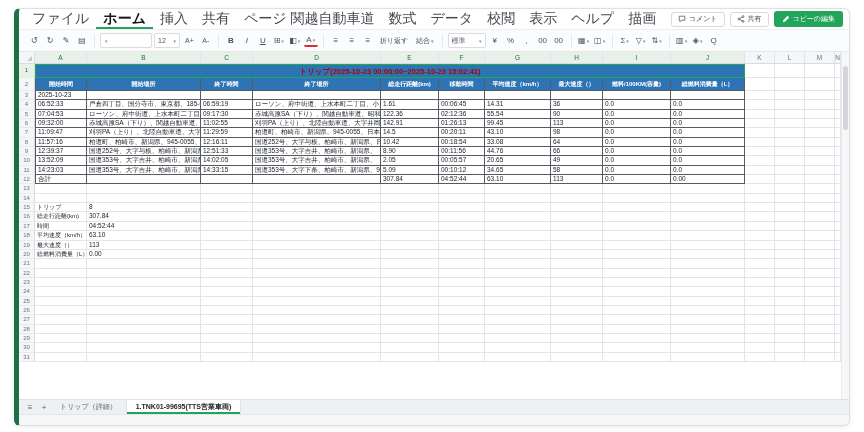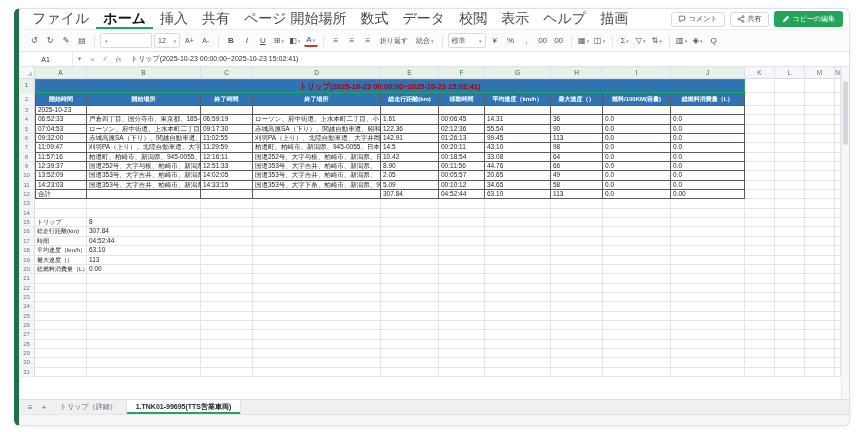--- a/index.html
+++ b/index.html
@@ -90,21 +90,21 @@
 
 <div class="window">
 
 
   <div class="menubar">
     <div id="menus">
         <div class="menu">ファイル</div>
         <div class="menu active">ホーム</div>
         <div class="menu">挿入</div>
         <div class="menu">共有</div>
-        <div class="menu">ページ 開始場所</div>
+        <div class="menu">ページ 関越自動車道</div>
         <div class="menu">数式</div>
         <div class="menu">データ</div>
         <div class="menu">校閲</div>
         <div class="menu">表示</div>
         <div class="menu">ヘルプ</div>
         <div class="menu">描画</div>
       </div>
     <div class="menu-right">
       <div class="chip">
         <svg width="8" height="8" viewBox="0 0 10 10" fill="none" stroke="#565a60">
@@ -168,28 +168,20 @@
       <div class="tsep"></div>
       <div class="ticon">Σ<span class="dd">▾</span></div>
       <div class="ticon">▽<span class="dd">▾</span></div>
       <div class="ticon">⇅<span class="dd">▾</span></div>
       <div class="tsep"></div>
       <div class="ticon">▥<span class="dd">▾</span></div>
       <div class="ticon">◈<span class="dd">▾</span></div>
       <div class="ticon">Q</div>
     </div>
 
-  <div class="formulabar">
-    <div class="namebox">A1</div>
-    <span class="fbi">▾</span>
-    <span class="fbi">×</span>
-    <span class="fbi">✓</span>
-    <span class="fbi fx">fx</span>
-    <div class="formula">トリップ(2025-10-23 00:00:00~2025-10-23 15:02:41)</div>
-  </div>
 
   <div class="grid">
     <div class="colheaders" id="colheaders">
         <div class="corner" style="width: 16px;"></div>
         <div class="ch hl" style="width: 52px;">A</div>
         <div class="ch hl" style="width: 114px;">B</div>
         <div class="ch hl" style="width: 52px;">C</div>
         <div class="ch hl" style="width: 128px;">D</div>
         <div class="ch hl" style="width: 58px;">E</div>
         <div class="ch hl" style="width: 46px;">F</div>

